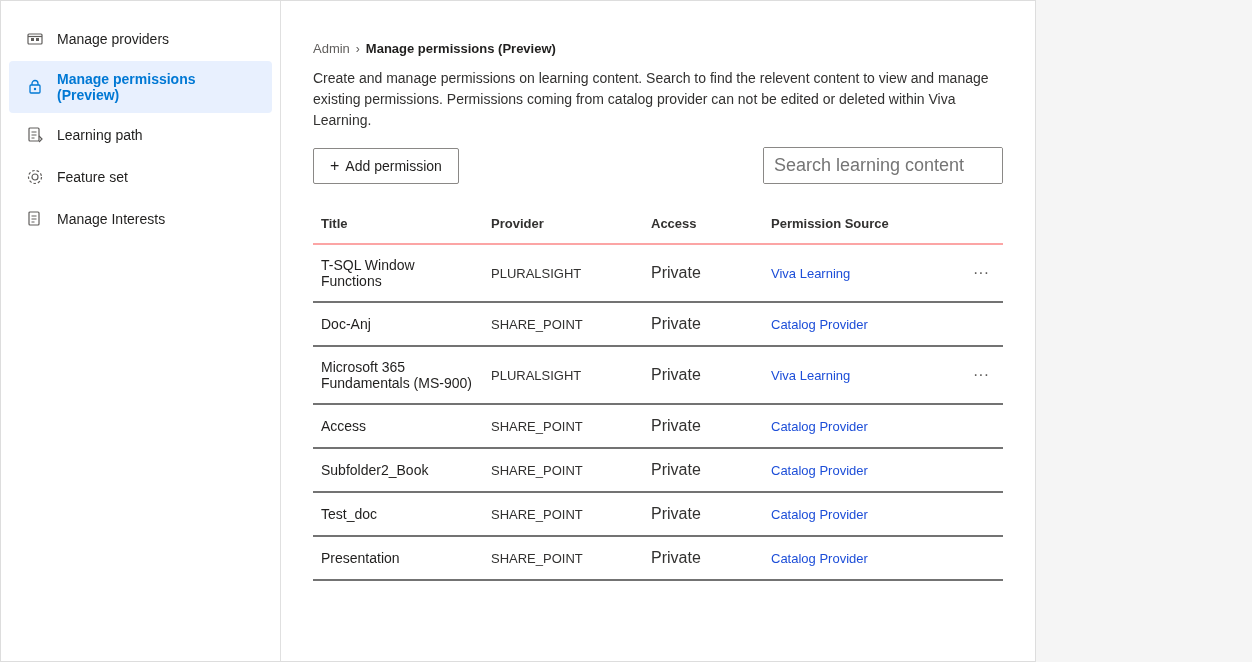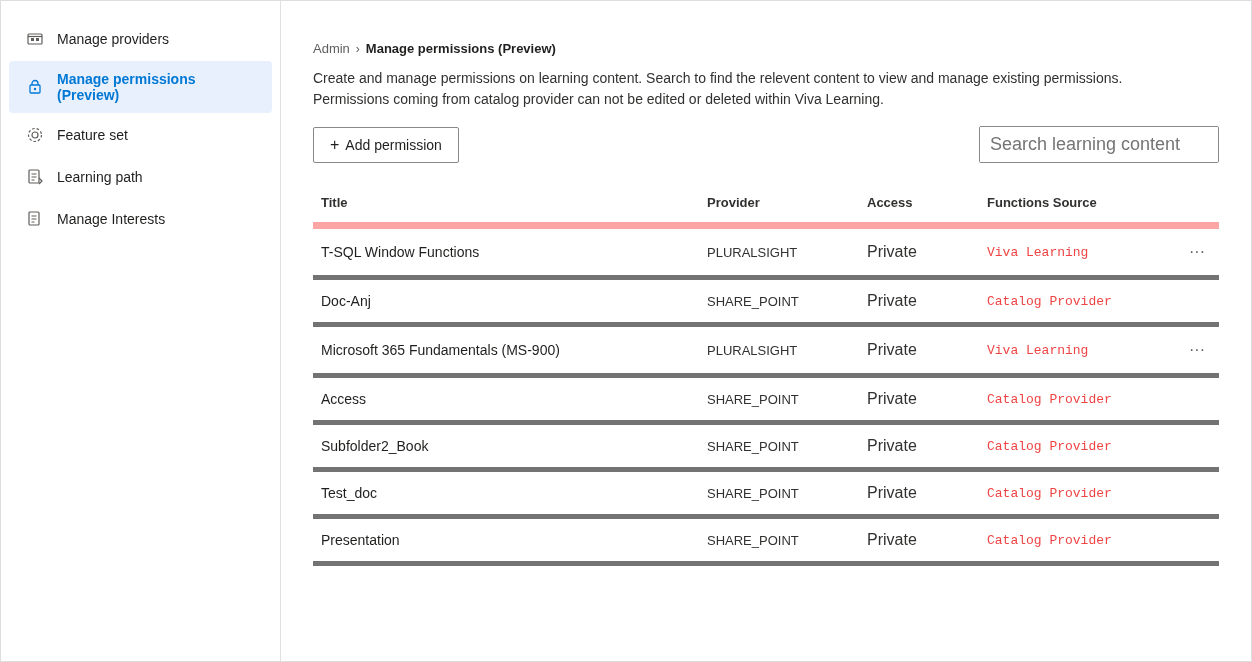--- a/index.html
+++ b/index.html
@@ -4,21 +4,21 @@
   <style>
     * { box-sizing: border-box; margin: 0; padding: 0; }
     body {
       font-family: 'Segoe UI', sans-serif;
       font-size: 14px;
       background: #f5f5f5;
       color: #201f1e;
     }
     .app-container {
       display: flex;
-      width: 1252px;
+      width: 1036px;
       min-height: 662px;
       background: #fff;
       border: 1px solid #ddd;
     }
     
     .sidebar {
       width: 280px;
       min-width: 280px;
       background: #fff;
       border-right: 1px solid #e0e0e0;
@@ -131,56 +131,55 @@
       align-items: center;
       color: #605e5c;
     }
     
     .table-container {
       width: 100%;
     }
     .table-header {
       display: grid;
       grid-template-columns: 1fr 160px 120px 200px 40px;
-      border-bottom: 7px solid #fca5a5;
+      border-bottom: 2px solid #fca5a5;
       padding: 8px 0;
     }
     .table-header .col-header {
       font-size: 13px;
       font-weight: 600;
       color: #323130;
       padding: 4px 8px;
     }
     .table-row {
       display: grid;
       grid-template-columns: 1fr 160px 120px 200px 40px;
-      border-bottom: 5px solid #737373;
+      border-bottom: 2px solid #737373;
       padding: 12px 0;
       align-items: center;
     }
     .cell {
       padding: 0 8px;
       font-size: 14px;
       color: #201f1e;
     }
     .cell.title {
       color: #201f1e;
     }
     .cell.provider {
       color: #323130;
       font-size: 13px;
     }
     .cell.access {
       color: #323130;
       font-size: 16px;
     }
     .cell.source {
-      color: #ef4444;
+      color: #1d4ed8;
       font-size: 13px;
-      font-family: Liberation Mono, monospace;
     }
     .cell.actions {
       display: flex;
       align-items: center;
       justify-content: flex-end;
     }
     .more-btn {
       background: none;
       border: none;
       cursor: pointer;
@@ -209,41 +208,41 @@
     </div>
     <div class="sidebar-item active">
       <span class="icon">
         <svg width="18" height="18" viewBox="0 0 18 18" fill="none" xmlns="http://www.w3.org/2000/svg">
           <rect x="4" y="7" width="10" height="8" rx="1" stroke="#0078d4" stroke-width="1.3" fill="none"></rect>
           <path d="M6 7V5.5a3 3 0 016 0V7" stroke="#0078d4" stroke-width="1.3" fill="none"></path>
           <circle cx="9" cy="11" r="1.2" fill="#0078d4"></circle>
         </svg>
       </span>
       <span class="label">Manage permissions (Preview)</span>
-    </div>
-    <div class="sidebar-item">
-      <span class="icon">
-        <svg width="18" height="18" viewBox="0 0 18 18" fill="none" xmlns="http://www.w3.org/2000/svg">
-          <circle cx="9" cy="9" r="3" stroke="#605e5c" stroke-width="1.2" fill="none"></circle>
-          <circle cx="9" cy="9" r="6.5" stroke="#605e5c" stroke-width="1.2" fill="none" stroke-dasharray="2.5 2"></circle>
-        </svg>
-      </span>
-      <span class="label">Feature set</span>
     </div>
     <div class="sidebar-item">
       <span class="icon">
         <svg width="18" height="18" viewBox="0 0 18 18" fill="none" xmlns="http://www.w3.org/2000/svg">
           <rect x="3" y="2" width="10" height="13" rx="1" stroke="#605e5c" stroke-width="1.2" fill="none"></rect>
           <line x1="5.5" y1="6" x2="10.5" y2="6" stroke="#605e5c" stroke-width="1"></line>
           <line x1="5.5" y1="9" x2="10.5" y2="9" stroke="#605e5c" stroke-width="1"></line>
           <line x1="5.5" y1="12" x2="8.5" y2="12" stroke="#605e5c" stroke-width="1"></line>
           <path d="M13 10 L16 13 L13 16" stroke="#605e5c" stroke-width="1.2" fill="none"></path>
         </svg>
       </span>
       <span class="label">Learning path</span>
+    </div>
+    <div class="sidebar-item">
+      <span class="icon">
+        <svg width="18" height="18" viewBox="0 0 18 18" fill="none" xmlns="http://www.w3.org/2000/svg">
+          <circle cx="9" cy="9" r="3" stroke="#605e5c" stroke-width="1.2" fill="none"></circle>
+          <circle cx="9" cy="9" r="6.5" stroke="#605e5c" stroke-width="1.2" fill="none" stroke-dasharray="2.5 2"></circle>
+        </svg>
+      </span>
+      <span class="label">Feature set</span>
     </div>
     <div class="sidebar-item">
       <span class="icon">
         <svg width="18" height="18" viewBox="0 0 18 18" fill="none" xmlns="http://www.w3.org/2000/svg">
           <rect x="3" y="2" width="10" height="13" rx="1" stroke="#605e5c" stroke-width="1.2" fill="none"></rect>
           <line x1="5.5" y1="6" x2="10.5" y2="6" stroke="#605e5c" stroke-width="1"></line>
           <line x1="5.5" y1="9" x2="10.5" y2="9" stroke="#605e5c" stroke-width="1"></line>
           <line x1="5.5" y1="12" x2="8.5" y2="12" stroke="#605e5c" stroke-width="1"></line>
         </svg>
       </span>
@@ -275,21 +274,21 @@
           </svg>
         </button>
       </div>
     </div>
 
     <div class="table-container">
       <div class="table-header">
         <div class="col-header">Title</div>
         <div class="col-header">Provider</div>
         <div class="col-header">Access</div>
-        <div class="col-header">Functions Source</div>
+        <div class="col-header">Permission Source</div>
         <div class="col-header"></div>
       </div>
       <div id="table-body">
 
       <div class="table-row">
     <div class="cell title">T-SQL Window Functions</div>
     <div class="cell provider">PLURALSIGHT</div>
     <div class="cell access">Private</div>
     <div class="cell source">Viva Learning</div>
     <div class="cell actions">

